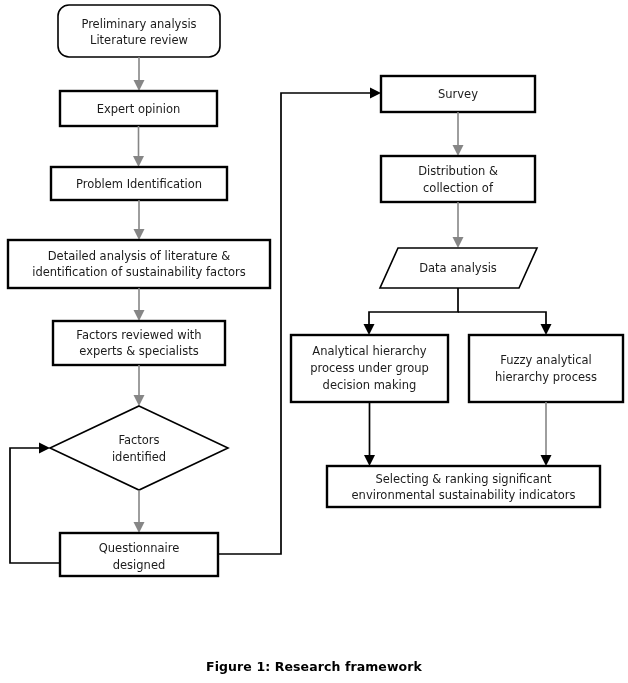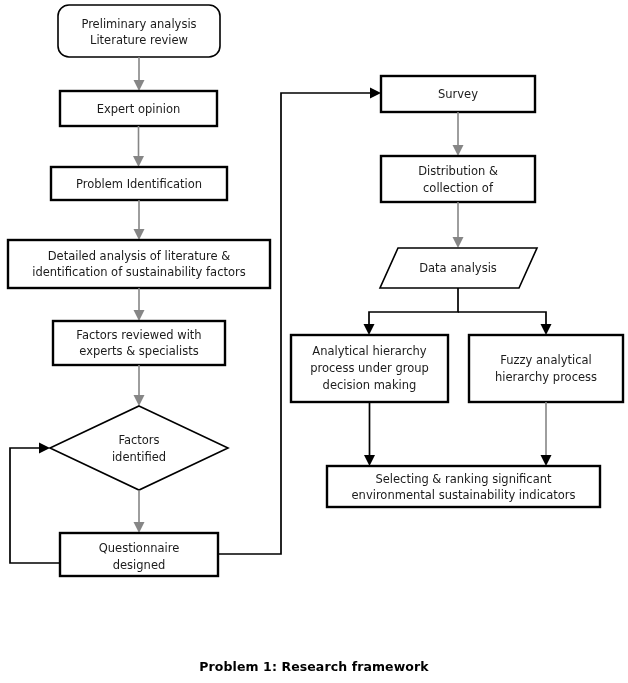--- a/index.html
+++ b/index.html
@@ -213,15 +213,15 @@
     </g>
 
     <g>
       <rect class="node-shape" x="327" y="466" width="273" height="41"></rect>
       <text class="node-label" x="463.5" y="479">Selecting &amp; ranking significant</text>
       <text class="node-label" x="463.5" y="495">environmental sustainability indicators</text>
     </g>
 
   </svg>
 
-  <div class="caption">Problem 1: Research framework</div>
+  <div class="caption">Figure 1: Research framework</div>
 
 </div>
 
 </body></html>

